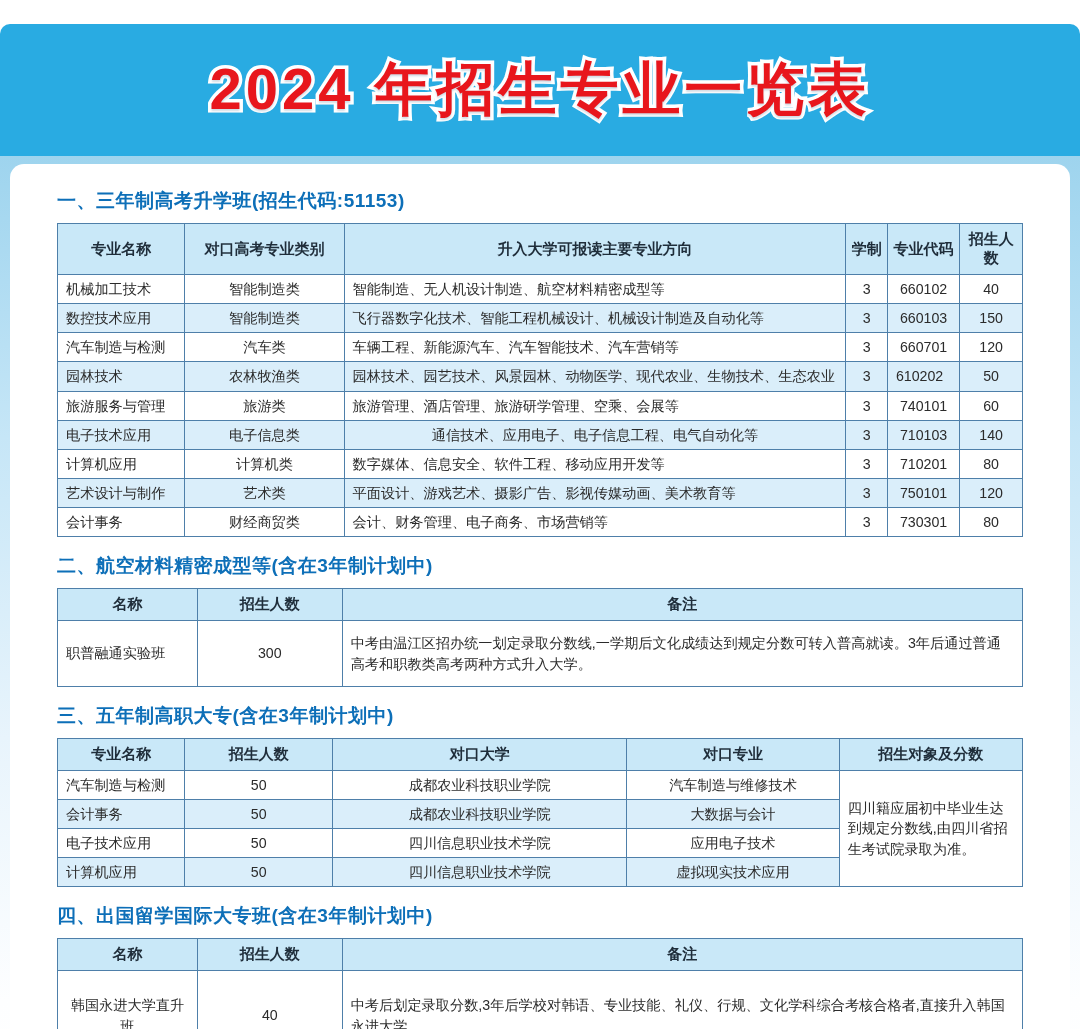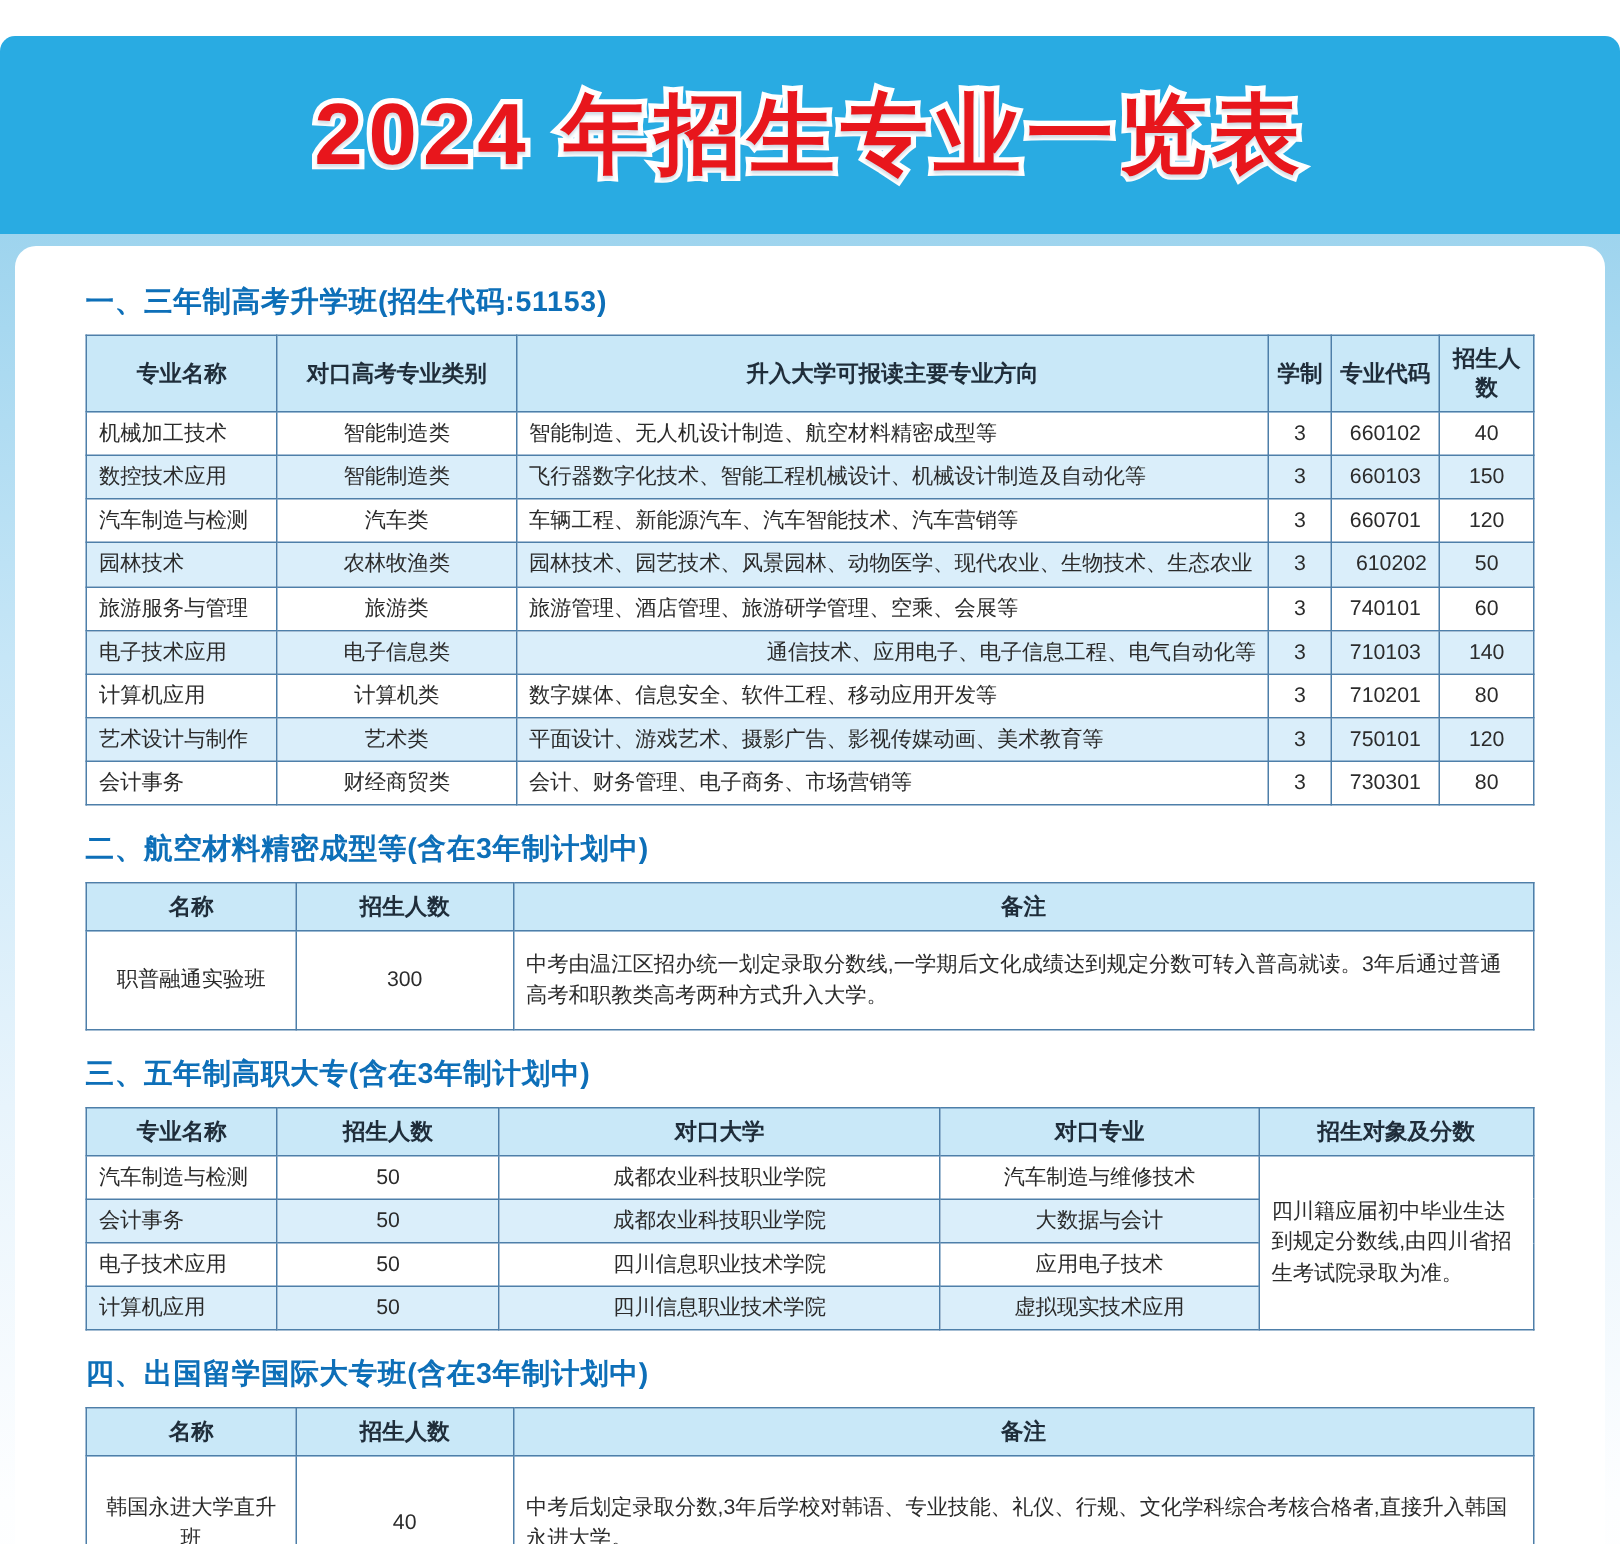--- a/index.html
+++ b/index.html
@@ -143,35 +143,35 @@
               <td style="text-align: left;">车辆工程、新能源汽车、汽车智能技术、汽车营销等</td>
               <td style="text-align: center;">3</td>
               <td style="text-align: center;">660701</td>
               <td style="text-align: center;">120</td>
             </tr>
             <tr>
               <td style="text-align: left;">园林技术</td>
               <td style="text-align: center;">农林牧渔类</td>
               <td style="text-align: left;">园林技术、园艺技术、风景园林、动物医学、现代农业、生物技术、生态农业</td>
               <td style="text-align: center;">3</td>
-              <td style="text-align: right;">610202</td>
+              <td style="text-align: left;">610202</td>
               <td style="text-align: center;">50</td>
             </tr>
             <tr>
               <td style="text-align: left;">旅游服务与管理</td>
               <td style="text-align: center;">旅游类</td>
               <td style="text-align: left; margin-left: 13px;">旅游管理、酒店管理、旅游研学管理、空乘、会展等</td>
               <td style="text-align: center;">3</td>
               <td style="text-align: center;">740101</td>
               <td style="text-align: center;">60</td>
             </tr>
             <tr>
               <td style="text-align: left;">电子技术应用</td>
               <td style="text-align: center;">电子信息类</td>
-              <td style="text-align: right;">通信技术、应用电子、电子信息工程、电气自动化等</td>
+              <td style="text-align: center;">通信技术、应用电子、电子信息工程、电气自动化等</td>
               <td style="text-align: center;">3</td>
               <td style="text-align: center;">710103</td>
               <td style="text-align: center;">140</td>
             </tr>
             <tr>
               <td style="text-align: left;">计算机应用</td>
               <td style="text-align: center;">计算机类</td>
               <td style="text-align: left;">数字媒体、信息安全、软件工程、移动应用开发等</td>
               <td style="text-align: center;">3</td>
               <td style="text-align: center;">710201</td>
@@ -207,21 +207,21 @@
           </colgroup>
           <thead>
             <tr>
               <th>名称</th>
               <th>招生人数</th>
               <th>备注</th>
             </tr>
           </thead>
           <tbody>
             <tr>
-              <td style="text-align: center;">职普融通实验班</td>
+              <td style="">职普融通实验班</td>
               <td style="text-align: center;">300</td>
               <td style="text-align: left;">中考由温江区招办统一划定录取分数线,一学期后文化成绩达到规定分数可转入普高就读。3年后通过普通高考和职教类高考两种方式升入大学。</td>
             </tr>
           </tbody>
         </table>
     </div>
 
     <div class="section">
       <div class="section-heading">三、五年制高职大专(含在3年制计划中)</div>
       <table class="table-five-year">

